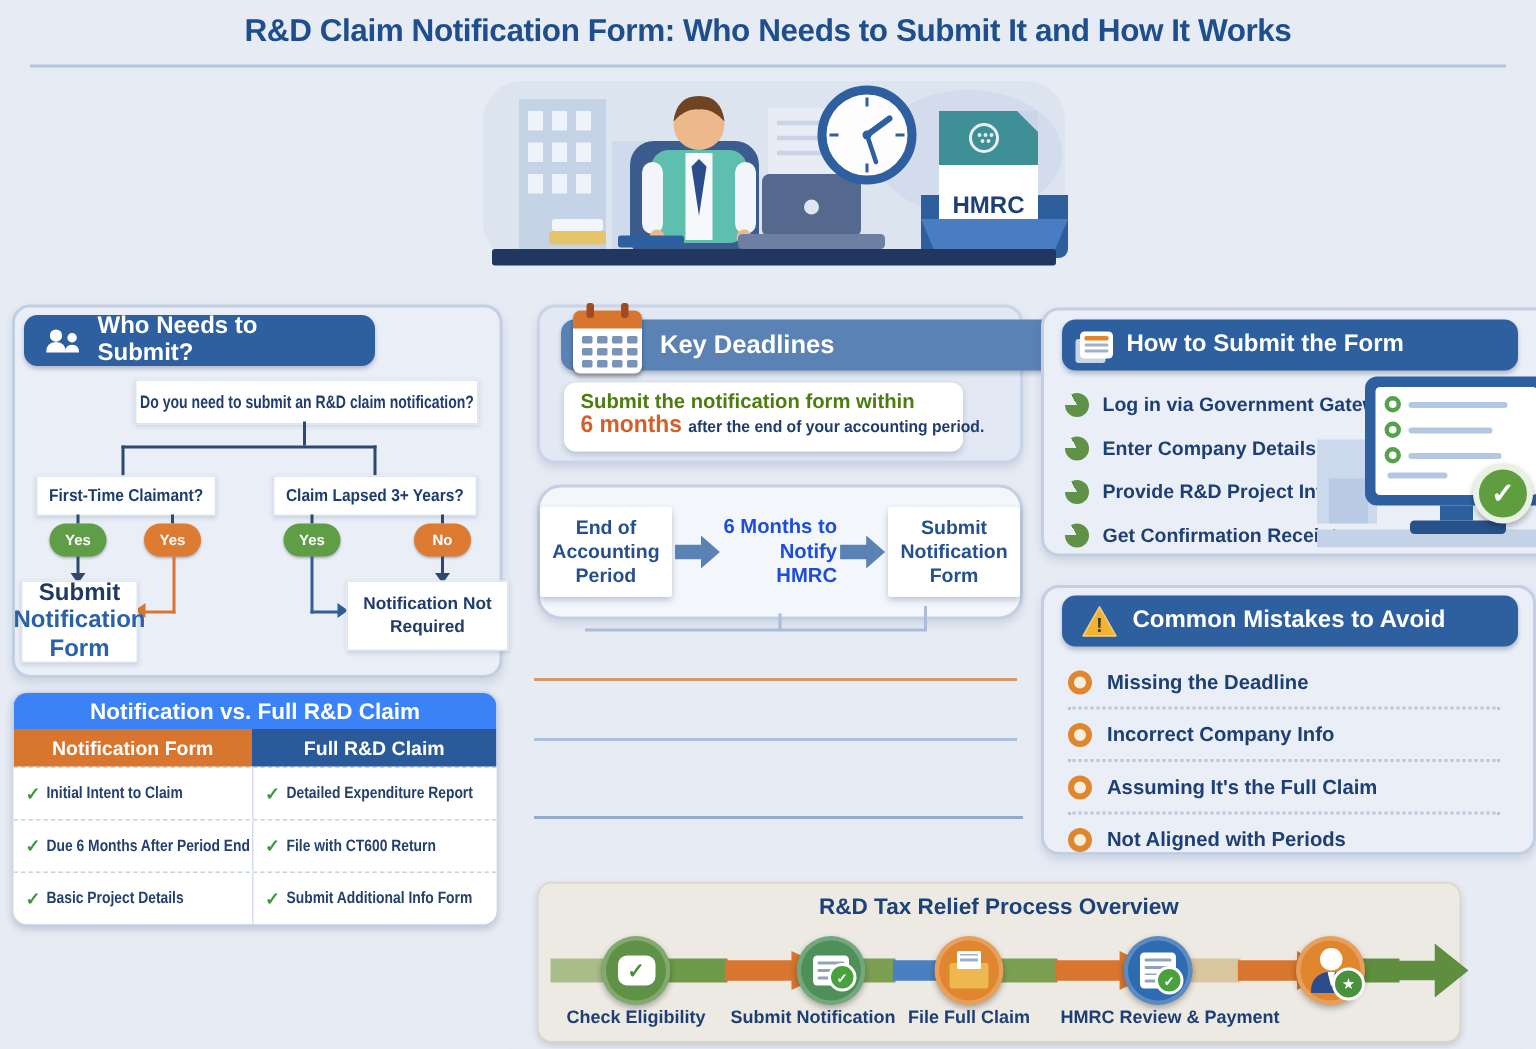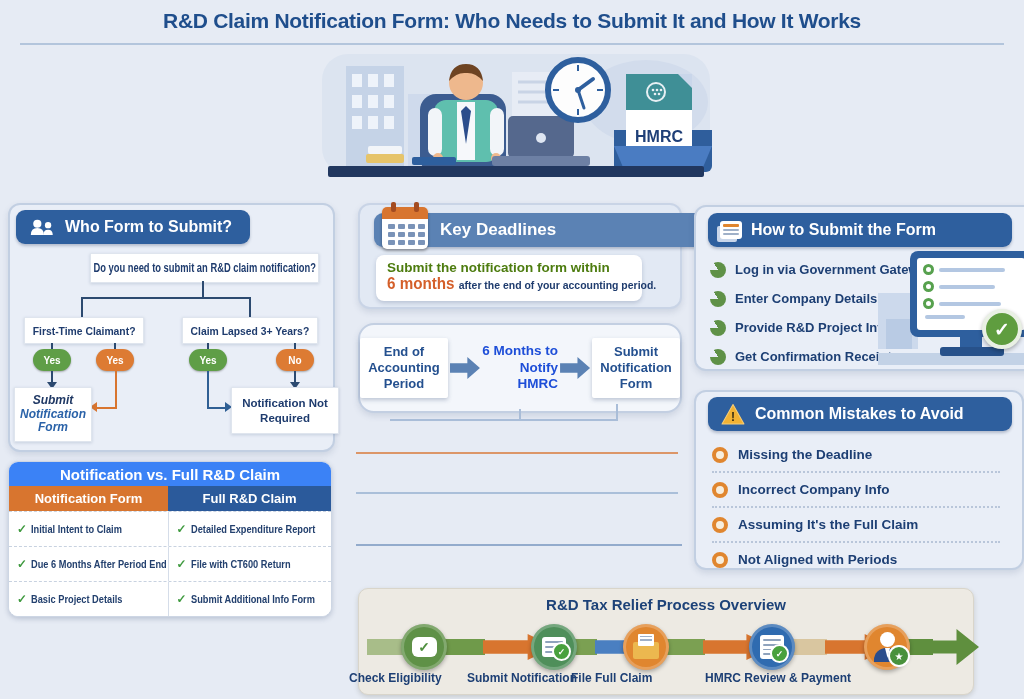--- a/index.html
+++ b/index.html
@@ -67,21 +67,21 @@
   .tl-box{background:#fff;box-shadow:0 2px 4px rgba(60,80,120,.3);color:#24508f;font-weight:bold;
           font-size:13px;text-align:center;padding:6px 4px;width:84px;border-radius:2px;line-height:1.25;}
   .tl-arrow{width:30px;height:22px;background:#5b82b4;flex:none;
             clip-path:polygon(0 28%,58% 28%,58% 0,100% 50%,58% 100%,58% 72%,0 72%);}
 
   
   .seg{position:absolute;top:0;height:16px;}
   .parrow{position:absolute;top:-5px;height:26px;clip-path:polygon(0 24%,62% 24%,62% 0,100% 50%,62% 100%,62% 76%,0 76%);}
   .picon{position:absolute;width:46px;height:46px;border-radius:50%;display:flex;align-items:center;
          justify-content:center;box-shadow:0 2px 4px rgba(0,0,0,.3), inset 0 0 0 3px rgba(255,255,255,.22);}
-  .plabel{position:absolute;top:82px;width:150px;text-align:left;font-weight:bold;font-size:12px;color:#1d3f74;}
+  .plabel{position:absolute;top:82px;width:150px;text-align:center;font-weight:bold;font-size:12px;color:#1d3f74;}
   .mini-doc{width:24px;height:20px;background:#fff;border-radius:3px;position:relative;
             display:flex;flex-direction:column;gap:3px;padding:4px 3px;box-sizing:border-box;}
   .mini-doc i{display:block;height:2px;background:#8fa3bd;border-radius:1px;}
   .mini-badge{position:absolute;right:-5px;bottom:-4px;width:15px;height:15px;border-radius:50%;
               background:#49a13e;border:2px solid #fff;color:#fff;font-size:9px;font-weight:bold;
               display:flex;align-items:center;justify-content:center;}
 
   .ruled{position:absolute;height:2px;}
 
   
@@ -177,21 +177,21 @@
   <div class="panel" style="left:8px;top:203px;width:323px;height:245px;">
     <div class="band" style="left:6px;top:5px;width:210px;height:34px;font-size:16px;">
       <span style="display:flex;">
         <svg width="28" height="19" viewBox="0 0 30 20" fill="#ffffff">
           <circle cx="10" cy="6" r="4.4"></circle>
             <path d="M3 18 q0 -7.5 7 -7.5 q7 0 7 7.5 z"></path>
           <circle cx="21.5" cy="7.5" r="3.4"></circle>
             <path d="M16.5 18 q0 -5.5 5 -5.5 q5 0 5 5.5 z"></path>
         </svg>
       </span>
-      <span>Who Form to Submit?</span>
+      <span>Who Needs to Submit?</span>
     </div>
 
     <div class="wbox" style="left:80px;top:48px;width:227px;height:28px;font-size:12px;">
       <span class="sqz" style="transform:scaleX(.78);">Do you need to submit an R&amp;D claim notification?</span>
     </div>
 
     <div class="line" style="left:192px;top:76px;width:2px;height:16px;"></div>
     <div class="line" style="left:71px;top:92px;width:170px;height:2px;"></div>
     <div class="line" style="left:71px;top:92px;width:2px;height:20px;"></div>
     <div class="line" style="left:239px;top:92px;width:2px;height:20px;"></div>
@@ -218,21 +218,21 @@
 
     <div class="abs" style="left:86px;top:166px;width:19px;height:36px;border-right:2px solid #d8752f;border-bottom:2px solid #d8752f;"></div>
     <div class="ah left" style="left:80px;top:197px;"></div>
 
     <div class="abs" style="left:197px;top:166px;width:18px;height:36px;border-left:2px solid #2f5f94;border-bottom:2px solid #2f5f94;"></div>
     <div class="ah right" style="left:215px;top:197px;"></div>
 
     <div class="line" style="left:284px;top:166px;width:2px;height:11px;"></div>
     <div class="ah down" style="left:280px;top:177px;"></div>
 
-    <div class="wbox" style="left:4px;top:182px;width:76px;height:53px;font-size:12px;line-height:1.15;font-style:italic;">
+    <div class="wbox" style="left:4px;top:182px;width:76px;height:53px;font-size:16px;line-height:1.15;">
       <span style="color:#1f3864;">Submit</span>
       <span style="color:#2a62a8;">Notification</span>
       <span style="color:#2a62a8;">Form</span>
     </div>
     <div class="wbox" style="left:221px;top:182px;width:106px;height:45px;font-size:11.5px;line-height:1.3;">
       <span>Notification Not Required</span>
     </div>
   </div>
 
   <div class="tbl">

